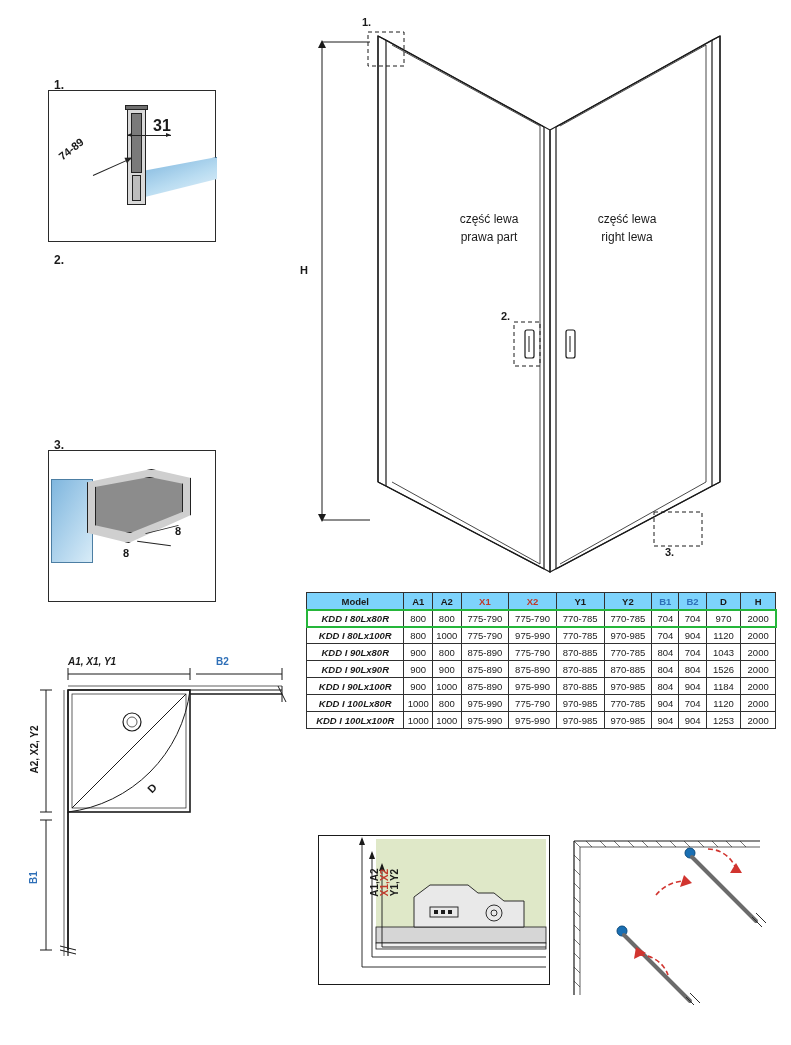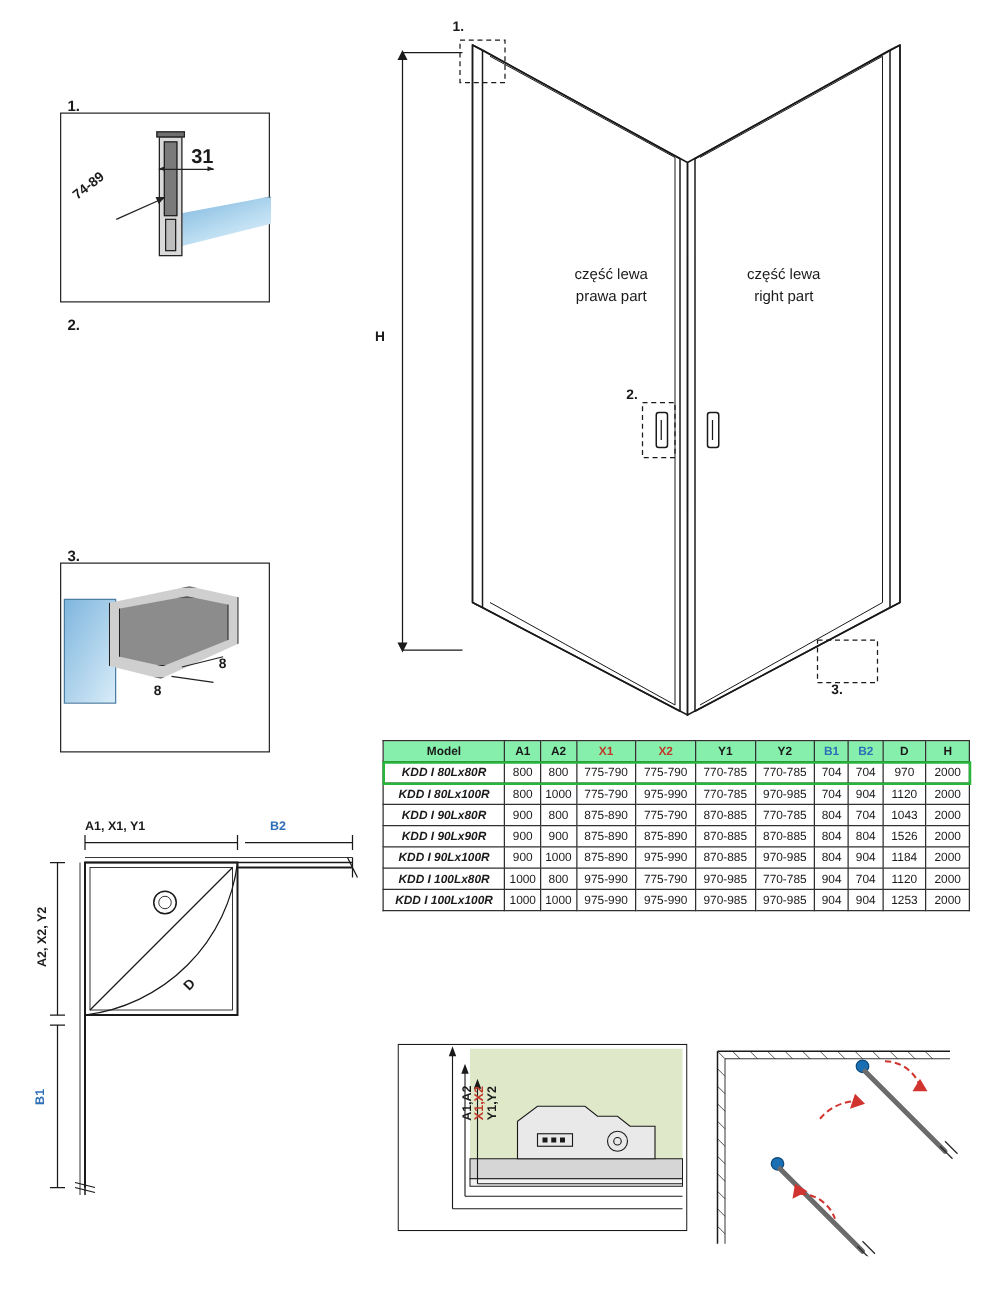--- a/index.html
+++ b/index.html
@@ -102,21 +102,21 @@
 
   
   #enclosure { left:300px; top:12px; width:470px; height:570px; }
   #enclosure svg { display:block; }
   .enc-text { font-size:12px; }
 
   
   #spec-table { left:306px; top:592px; width:470px; }
   table { border-collapse: collapse; width:100%; font-size:9.5px; }
   th, td { border:1px solid #303030; text-align:center; padding:2px 1px; height:17px; }
-  th { background:#86efac; font-weight:bold; font-size:9.5px; }
+  th { background:#7dd3fc; font-weight:bold; font-size:9.5px; }
   td.model, th.model { text-align:center; font-weight:bold; font-style:italic; }
   th.model { font-style:normal; }
   .col-x { color:#c0392b; }
   .col-b { color:#2e6fb7; }
   tr.highlight td { border-color:#303030; }
   tr.highlight { outline:2px solid #25b63a; outline-offset:-1px;padding-left:15px; }
   tr.highlight td:first-child { color:#1a1a1a; }
 
   
   #planview { left:20px; top:660px; width:280px; height:310px; }
@@ -212,21 +212,21 @@
     </svg>
 
     <div class="abs lbl" style="left:0px; top:252px;">H</div>
     <div class="abs lbl" style="left:62px; top:4px;">1.</div>
     <div class="abs lbl" style="left:201px; top:298px;">2.</div>
     <div class="abs lbl" style="left:365px; top:534px;">3.</div>
 
     <div class="abs enc-text" style="left:124px; top:200px; width:130px; text-align:center;">część lewa</div>
     <div class="abs enc-text" style="left:124px; top:218px; width:130px; text-align:center;">prawa part</div>
     <div class="abs enc-text" style="left:262px; top:200px; width:130px; text-align:center;">część lewa</div>
-    <div class="abs enc-text" style="left:262px; top:218px; width:130px; text-align:center;">right part</div>
+    <div class="abs enc-text" style="left:262px; top:218px; width:130px; text-align:center;">right lewa</div>
   </div>
 
   <div class="abs" id="spec-table">
     <table>
       <thead>
         <tr>
           <th class="model" style="width:112px;">Model</th>
           <th style="width:30px;">A1</th>
           <th style="width:30px;">A2</th>
           <th class="col-x" style="width:56px;">X1</th>
@@ -371,21 +371,21 @@
         <path d="M20,30 L32,30 M20,152 L32,152"></path>
 
         <path d="M26,160 L26,290"></path>
         <path d="M20,160 L32,160 M20,290 L32,290"></path>
       </g>
 
       <text x="60" y="250" font-family="Liberation Sans" font-size="11" font-weight="bold" fill="#1a1a1a" transform="rotate(-45 60 250)"></text>
     </svg>
 
     
-    <div class="abs tiny" style="left:48px; top:-4px; font-size:10px; font-weight:bold;">
+    <div class="abs tiny" style="left:48px; top:-4px; font-size:10px; font-weight:bold;font-style:italic;">
       <span>A1, X1, Y1</span>
     </div>
     <div class="abs tiny" style="left:196px; top:-4px; font-size:10px; font-weight:bold; color:#2e6fb7;">
       <span>B2</span>
     </div>
     <div class="abs" style="left:-26px; top:84px; width:80px; text-align:center; font-size:10px; font-weight:bold; transform:rotate(-90deg);">A2, X2, Y2</div>
     <div class="abs" style="left:-12px; top:212px; width:50px; text-align:center; font-size:10px; font-weight:bold; color:#2e6fb7; transform:rotate(-90deg);">B1</div>
     <div class="abs" style="left:128px; top:122px; font-size:11px; font-weight:bold; transform:rotate(-45deg);">D</div>
   </div>
 

